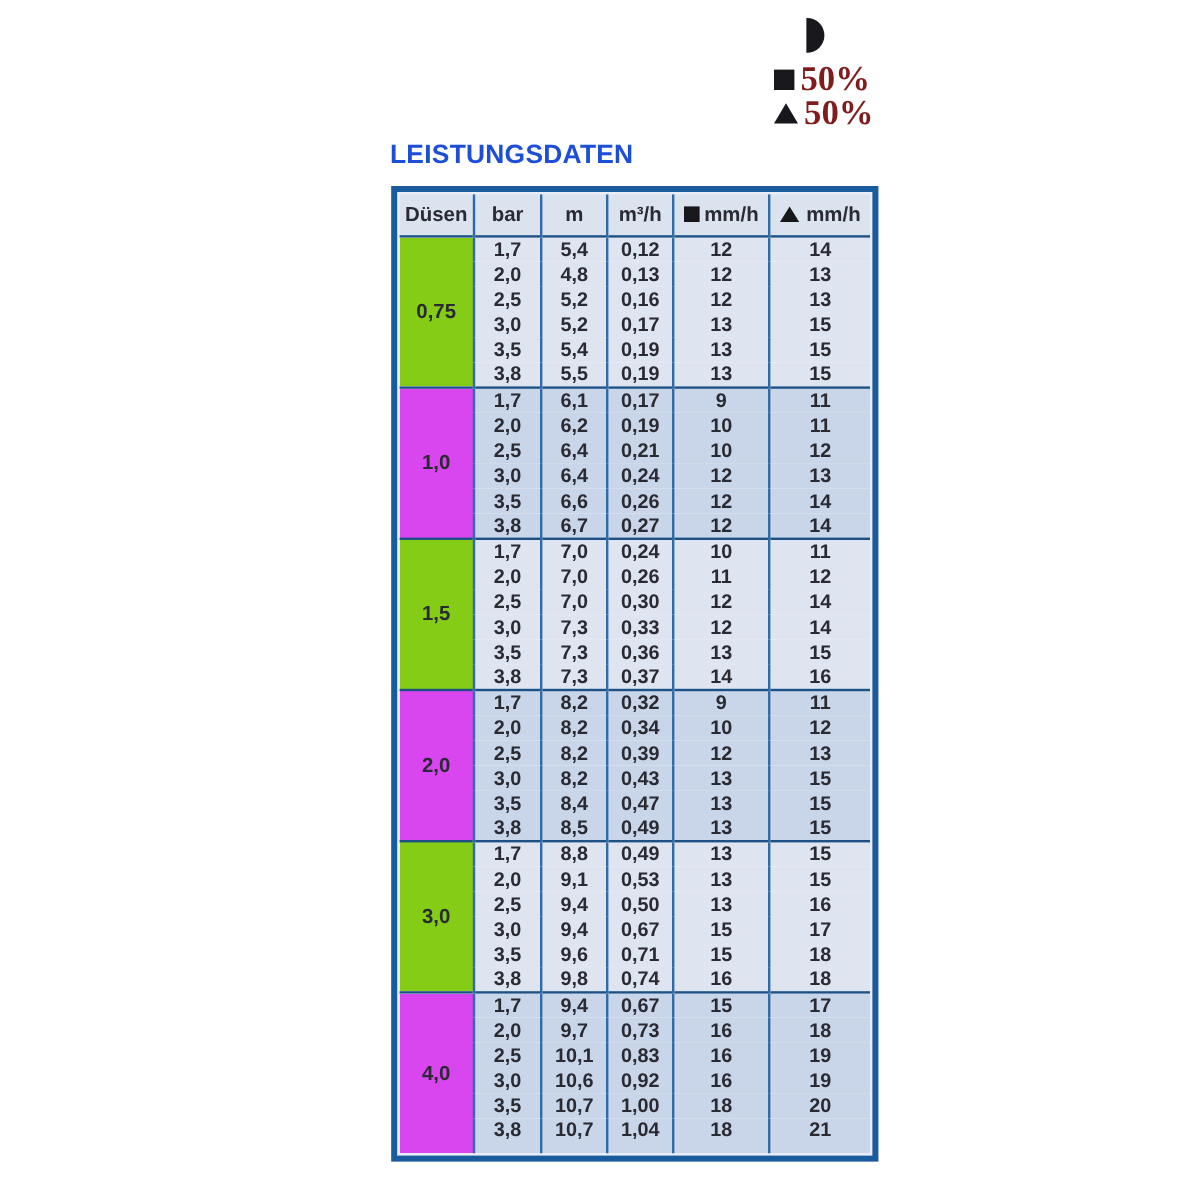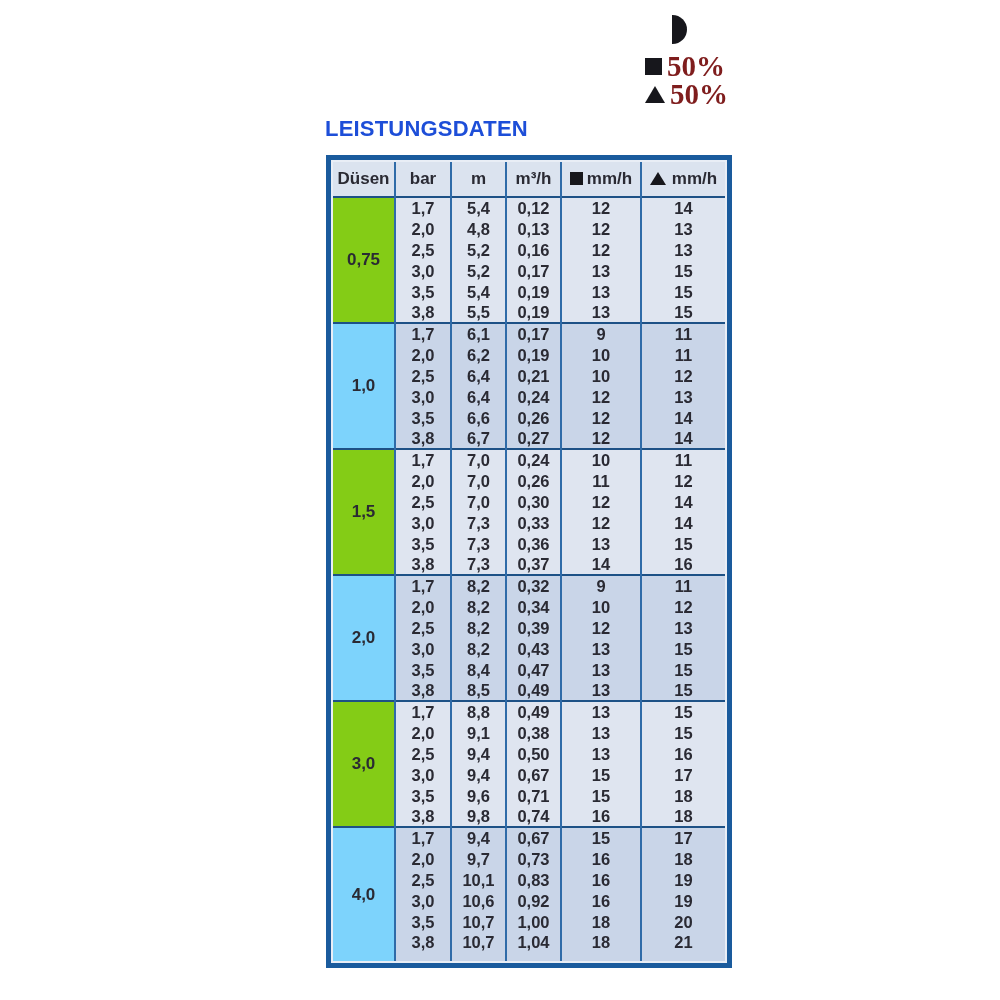--- a/index.html
+++ b/index.html
@@ -44,21 +44,21 @@
   thead tr { height:35px;margin-top:17px; }
   thead { border-bottom:2px solid #1d5186; }
   thead th { font-size:17px; font-weight:700; background:#dbe3ef; }
   tbody { border-top:2px solid #1d5186; }
   tbody tr { height:21px; }
   td { font-size:16.5px; font-weight:700; line-height:20px; }
   th:not(:first-child), td:not(.duesen-cell) { border-left:2px solid #2f6ba8; }
   .band-light td { background:#dfe5f0; }
   .band-light td.duesen-cell { background:#84cc16; }
   .band-dark td { background:#c9d5e8; }
-  .band-dark td.duesen-cell { background:#7dd3fc; }
+  .band-dark td.duesen-cell { background:#d946ef; }
   tbody:last-of-type tr:last-child td { padding-bottom:9px; }
   .duesen-cell { font-size:17px; }
 
   
   .hsym { display:inline-block; vertical-align:-1px; margin-right:4px; }
   .hsym[data-icon="square"] { width:13px; height:13px; background:#17171c; }
   .hsym[data-icon="triangle"] {
     width:0; height:0;
     border-left:8px solid transparent; border-right:8px solid transparent;
     border-bottom:13px solid #17171c; margin-right:6px;
@@ -292,21 +292,21 @@
             <td rowspan="6" class="duesen-cell">3,0</td>
             <td>1,7</td>
             <td>8,8</td>
             <td>0,49</td>
             <td>13</td>
             <td>15</td>
           </tr>
           <tr>
             <td>2,0</td>
             <td>9,1</td>
-            <td>0,38</td>
+            <td>0,53</td>
             <td>13</td>
             <td>15</td>
           </tr>
           <tr>
             <td>2,5</td>
             <td>9,4</td>
             <td>0,50</td>
             <td>13</td>
             <td>16</td>
           </tr>

